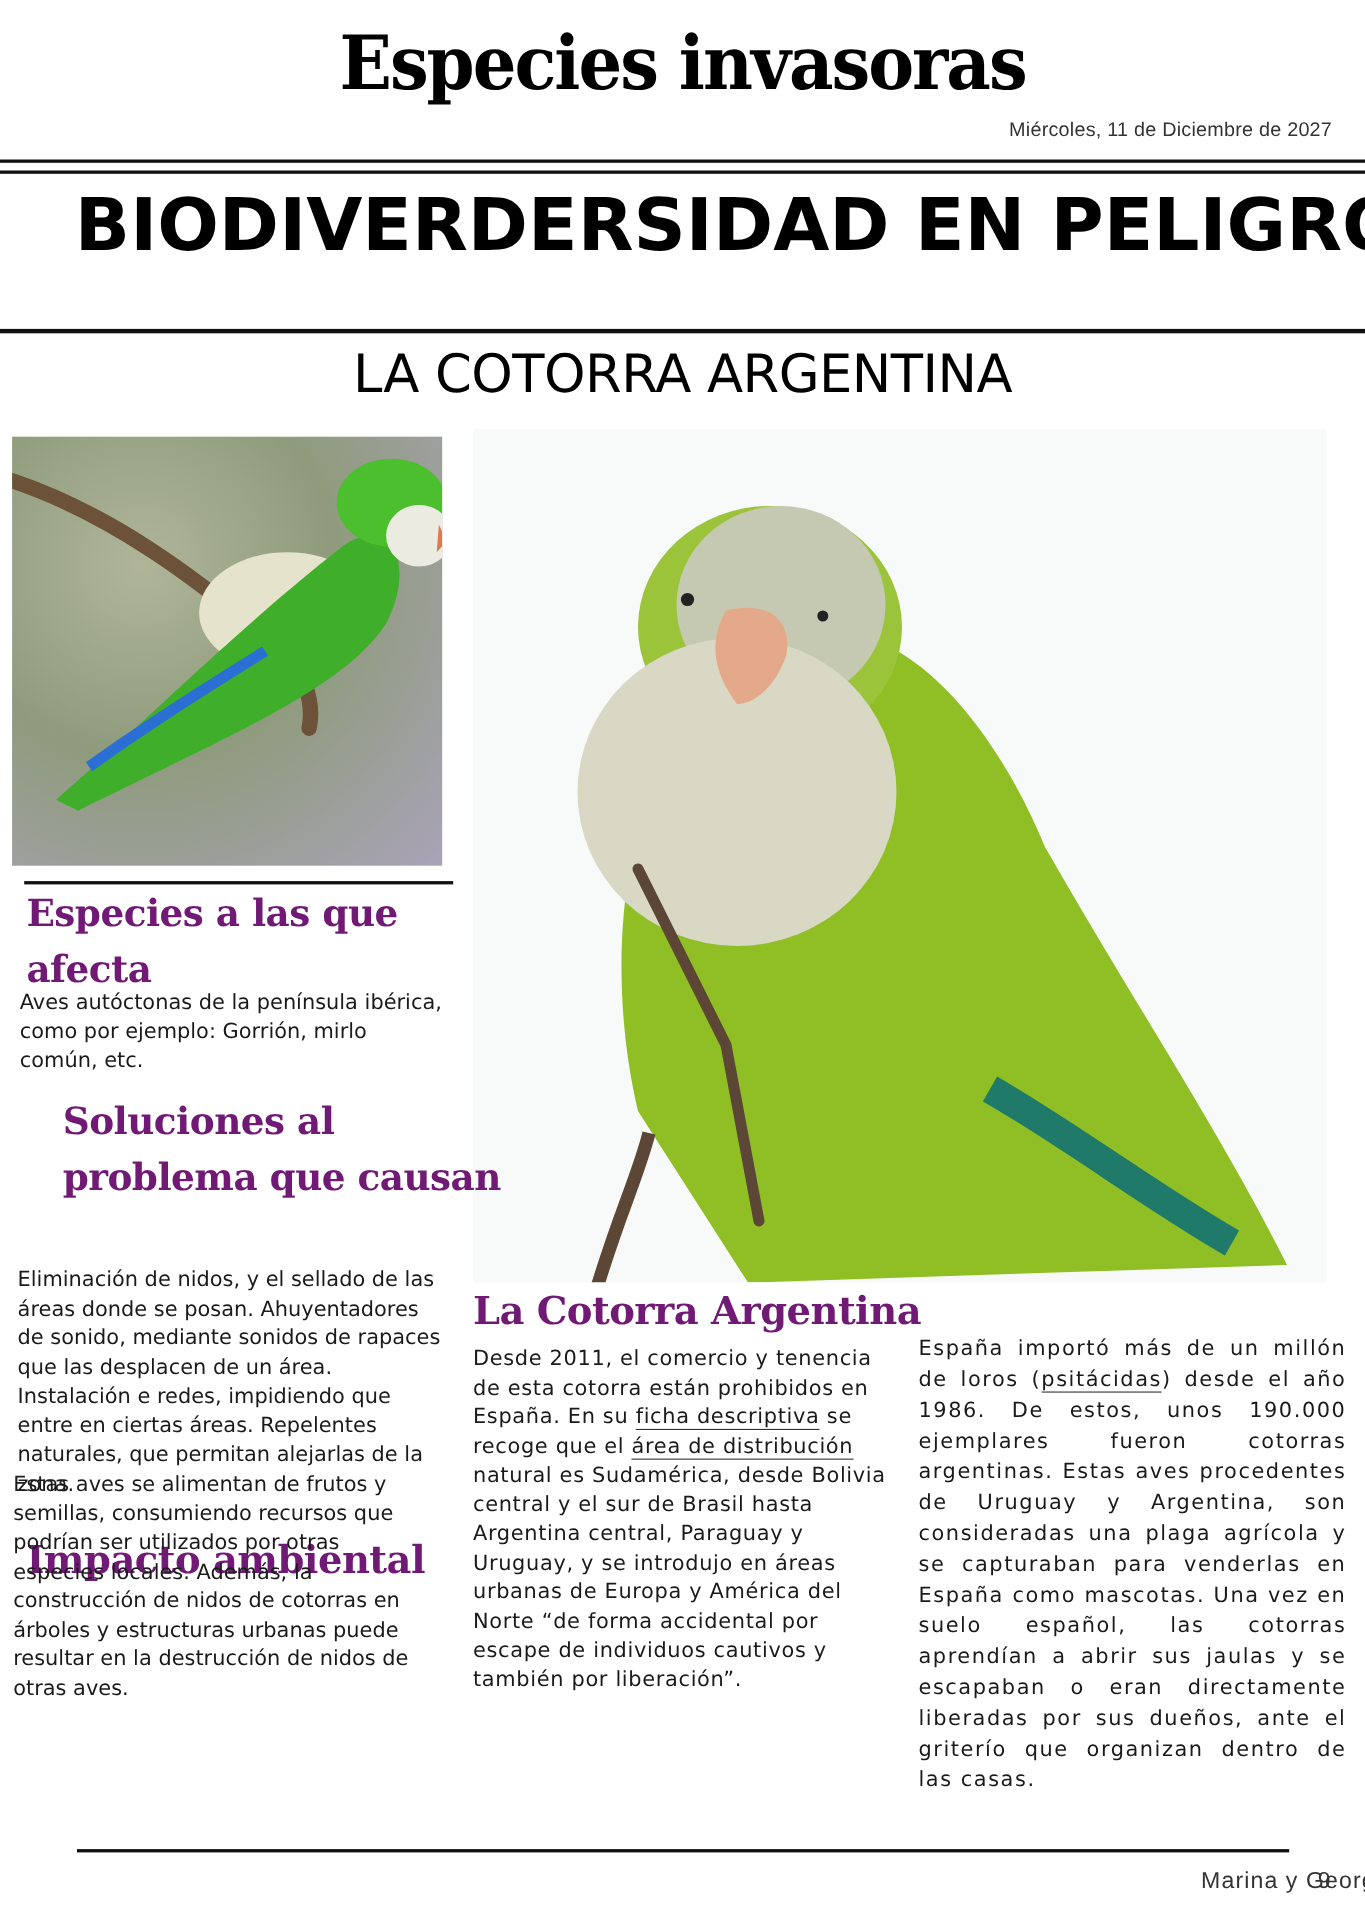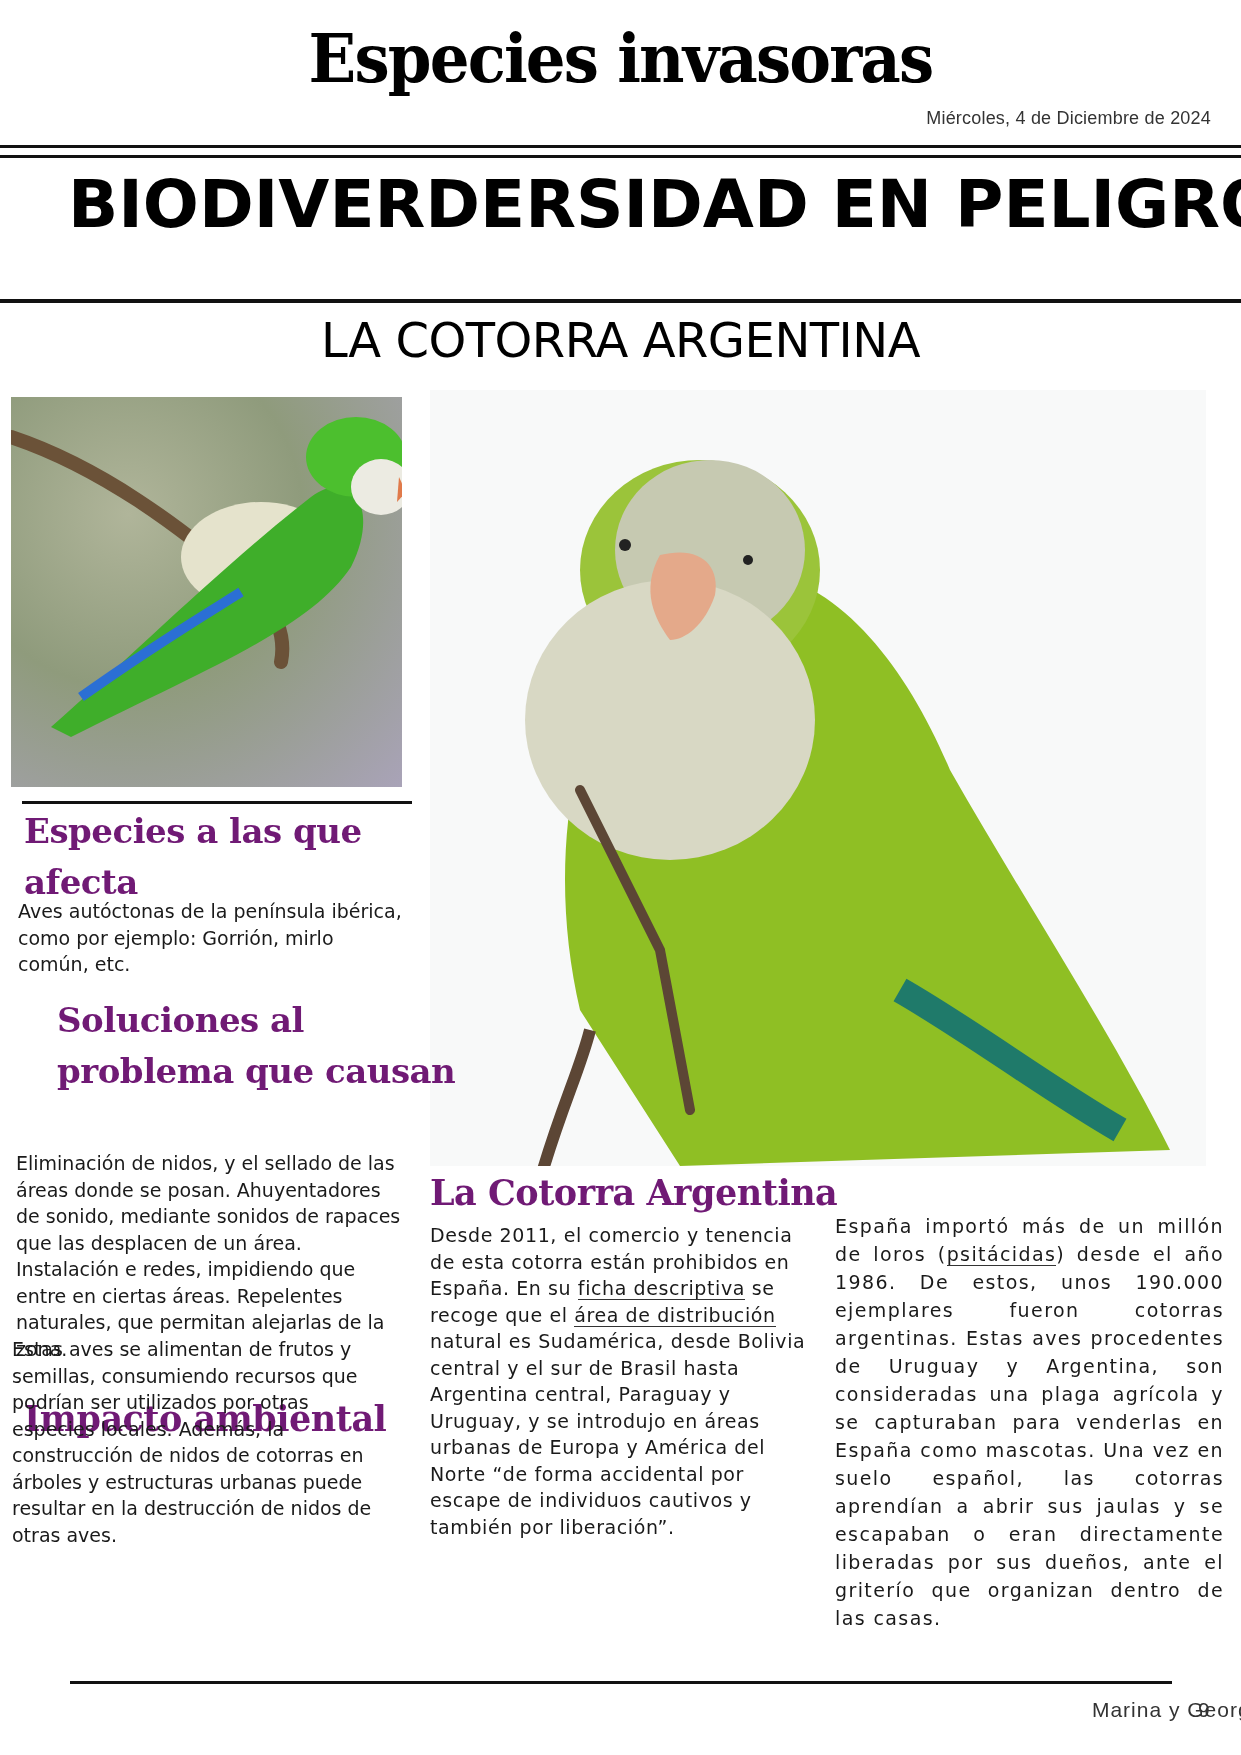--- a/index.html
+++ b/index.html
@@ -40,21 +40,21 @@
   .footer-name {
     left: 0; top: 1698px; width: 1241px; text-align: right;
     font-family: "Liberation Sans", sans-serif; font-size: 21px; color: #333; letter-spacing: 1px; margin-left: 28px;
   }
   .page-num { left: 1198px; top: 1698px; font-family: "Liberation Sans", sans-serif; font-size: 21px; color: #333; }
 </style>
 </head>
 <body>
 
 <div class="abs masthead">Especies invasoras</div>
-<div class="abs date">Miércoles, 4 de Diciembre de 2024</div>
+<div class="abs date">Miércoles, 11 de Diciembre de 2027</div>
 
 <div class="abs rule" style="left:0; top:145px; width:1241px;"></div>
 <div class="abs rule" style="left:0; top:155px; width:1241px;"></div>
 
 <div class="abs headline">BIODIVERDERSIDAD EN PELIGRO</div>
 
 <div class="abs rule" style="left:0; top:299px; width:1241px; height:4px;"></div>
 
 <div class="abs subhead">LA COTORRA ARGENTINA</div>
 

